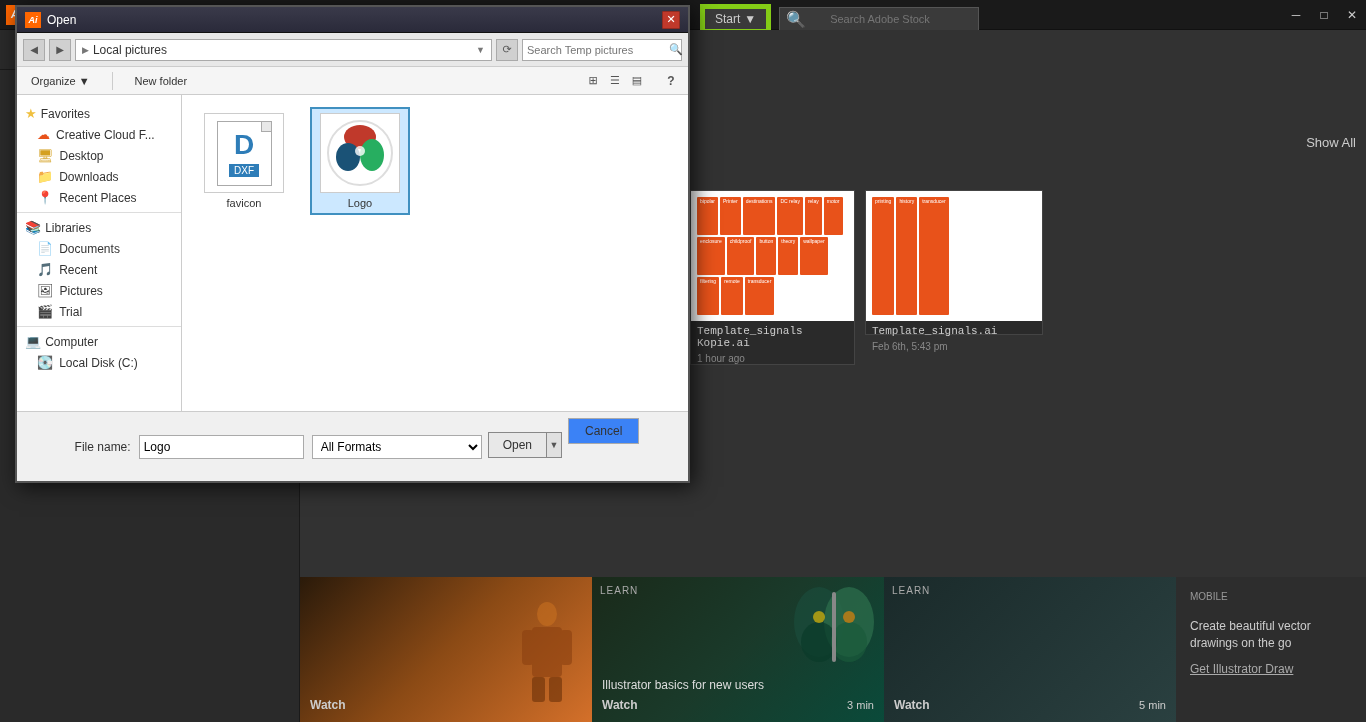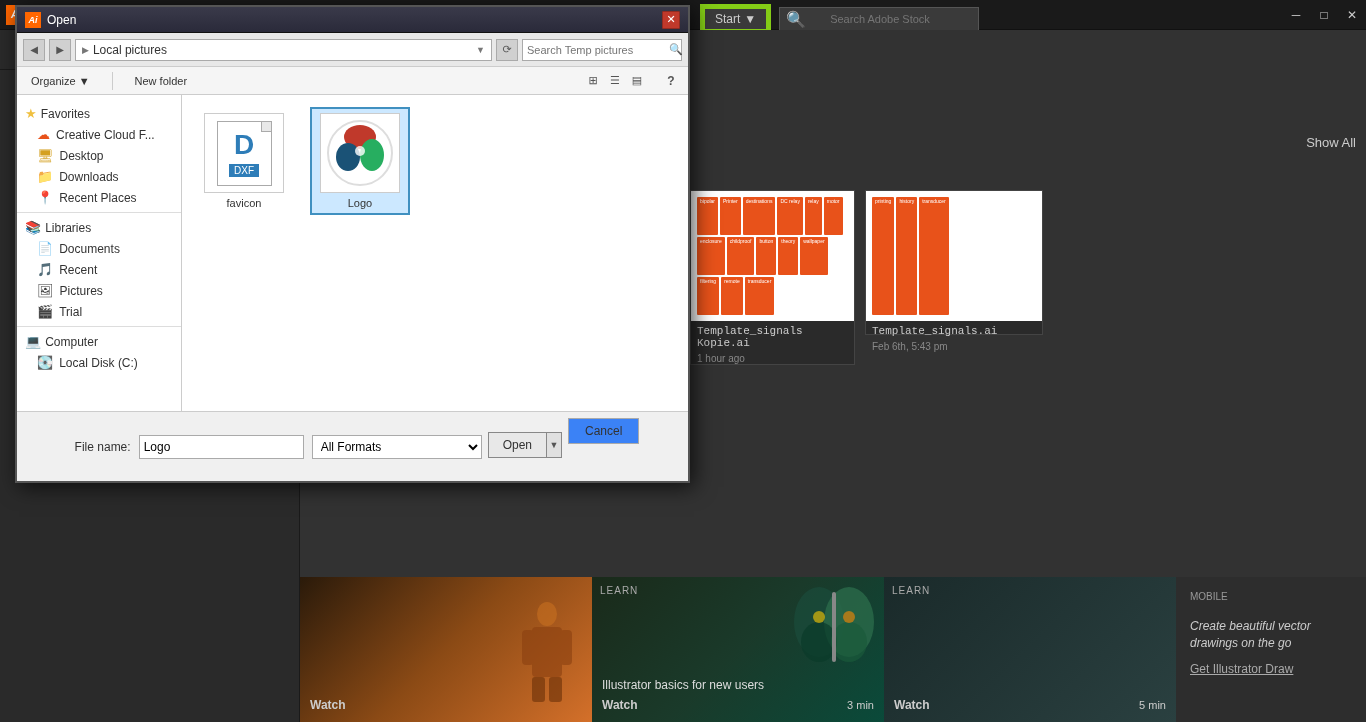--- a/index.html
+++ b/index.html
@@ -355,21 +355,21 @@
     .card-duration { color: #ccc; font-size: 11px; }
     .card-bottom-row {
       display: flex; justify-content: space-between; align-items: center;
     }
 
     
     .mobile-info-card {
       width: 190px; background: #2d2d2d; padding: 14px; flex-shrink: 0;
     }
     .mobile-tag-label { color: #999; font-size: 10px; margin-bottom: 16px; }
-    .mobile-desc { color: #ccc; font-size: 12px; line-height: 1.4; margin-bottom: 10px; font-style: italic; }
+    .mobile-desc { color: #ccc; font-size: 12px; line-height: 1.4; margin-bottom: 10px; }
     .mobile-cta { color: #aaa; font-size: 12px; text-decoration: underline; cursor: pointer; }
 
     
     .show-all-link {
       position: absolute; top: 105px; right: 10px;
       color: #ccc; font-size: 13px; cursor: pointer;
     }
 
     
     .nav-pane-wrapper {

